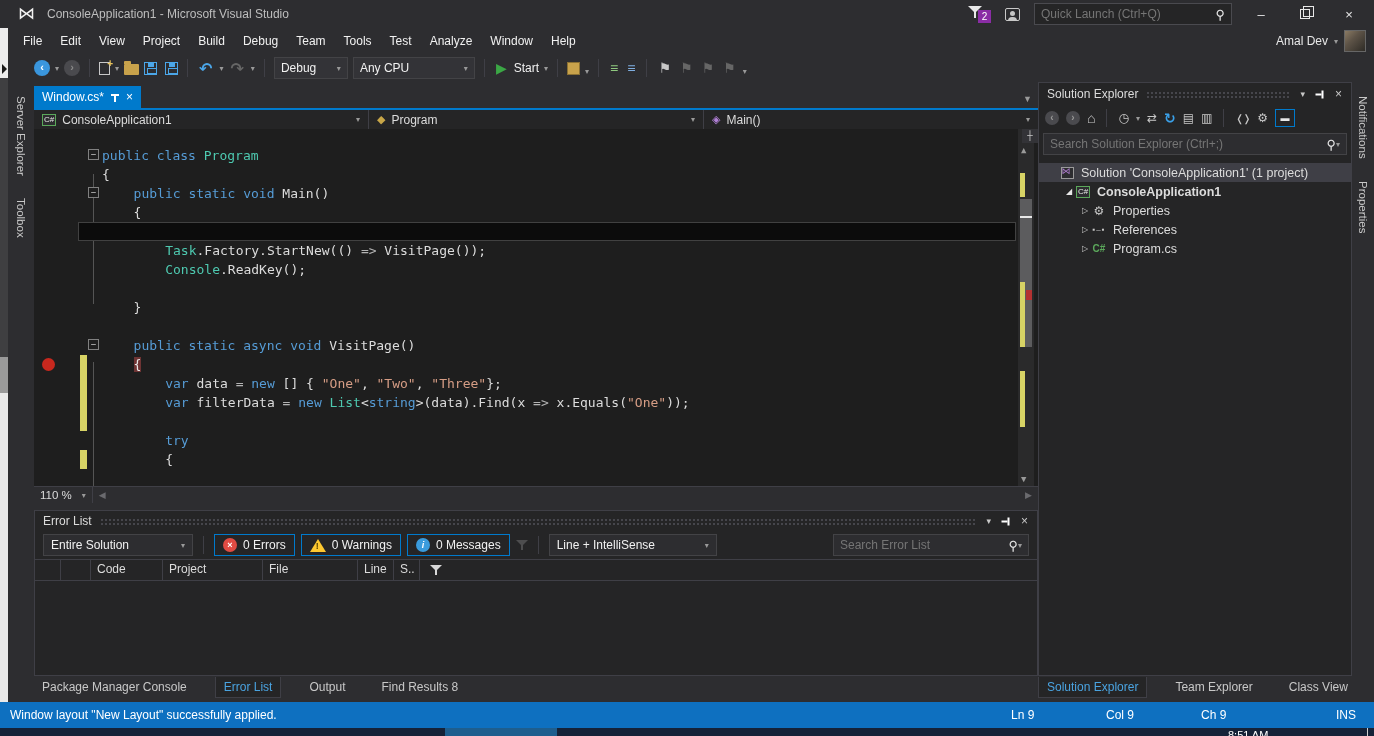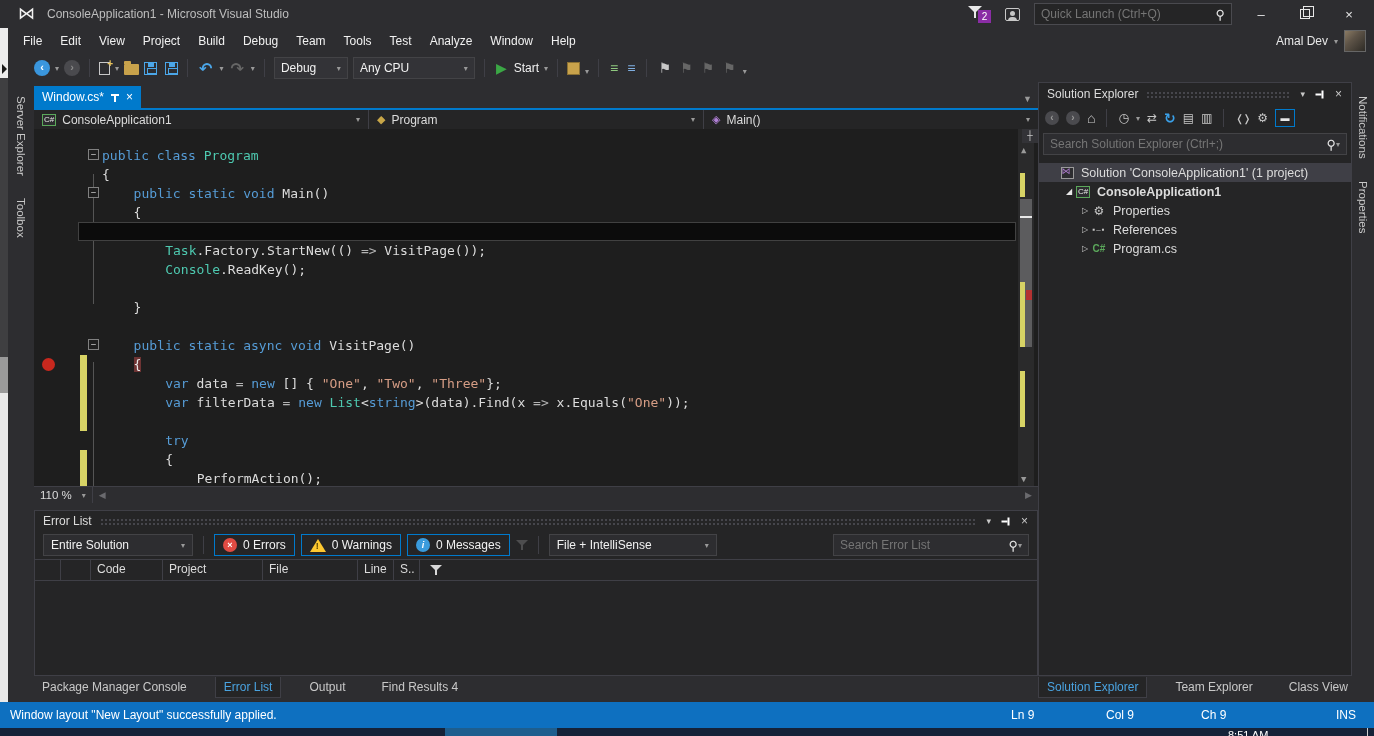--- a/index.html
+++ b/index.html
@@ -318,21 +318,20 @@
           <div class="code-row"><span class="code-text" style="padding-left: 68px;"></span></div>
           <div class="code-row"><span class="code-text" style="padding-left: 99.6px;"><span class="pl">}</span></span></div>
           <div class="code-row"><span class="code-text" style="padding-left: 68px;"></span></div>
           <div class="code-row"><div class="fold-box">−</div><span class="code-text" style="padding-left: 99.6px;"><span class="kw">public static async void </span><span class="pl">VisitPage()</span></span></div>
           <div class="code-row"><div class="chg-bar"></div><div class="bp-dot"></div><span class="code-text" style="padding-left: 99.6px;"><span class="brc">{</span></span></div>
           <div class="code-row"><div class="chg-bar"></div><span class="code-text" style="padding-left: 131.2px;"><span class="kw">var </span><span class="pl">data </span><span class="op">= </span><span class="kw">new </span><span class="pl">[] { </span><span class="st">"One"</span><span class="pl">, </span><span class="st">"Two"</span><span class="pl">, </span><span class="st">"Three"</span><span class="pl">};</span></span></div>
           <div class="code-row"><div class="chg-bar"></div><span class="code-text" style="padding-left: 131.2px;"><span class="kw">var </span><span class="pl">filterData </span><span class="op">= </span><span class="kw">new </span><span class="ty">List</span><span class="pl">&lt;</span><span class="kw">string</span><span class="pl">&gt;(data).Find(x </span><span class="op">=&gt; </span><span class="pl">x.Equals(</span><span class="st">"One"</span><span class="pl">));</span></span></div>
           <div class="code-row"><div class="chg-bar"></div><span class="code-text" style="padding-left: 68px;"></span></div>
           <div class="code-row"><span class="code-text" style="padding-left: 131.2px;"><span class="kw">try</span></span></div>
           <div class="code-row"><div class="chg-bar"></div><span class="code-text" style="padding-left: 131.2px;"><span class="pl">{</span></span></div>
-          <div class="code-row"><div class="chg-bar"></div><span class="code-text" style="padding-left: 162.8px;"><span class="pl">PerformAction();</span></span></div>
         </div>
       <div class="vscroll">
         <span class="vs-up">▲</span>
         <span class="vs-dn">▼</span>
         <div class="vthumb"></div>
         <div class="mark y" style="top:44px;height:24px;"></div>
         <div class="mark caret" style="top:87px;"></div>
         <div class="mark y" style="top:153px;height:65px;"></div>
         <div class="mark r" style="top:161px;height:10px;"></div>
         <div class="mark y" style="top:242px;height:56px;"></div>
@@ -374,21 +373,21 @@
         <span class="warn-ic"></span>
         <span>0 Warnings</span>
       </span>
       <span class="cnt-btn">
         <span class="info-ic">i</span>
         <span>0 Messages</span>
       </span>
       <span class="dim-funnel"></span>
       <span class="tb-sep"></span>
       <span class="el-combo" style="width:168px;">
-        <span>File + IntelliSense</span>
+        <span>Line + IntelliSense</span>
           <span class="dd">▾</span>
       </span>
       <span class="el-search">
         <input placeholder="Search Error List" style="">
         <span class="mag">⚲</span>
         <span class="dd">▾</span>
       </span>
     </div>
     <div class="el-cols" id="el-cols">
         <span class="el-col" style="width: 26px;"></span>
@@ -400,21 +399,21 @@
         <span class="el-col" style="width: 26px;">S..</span>
         <span class="col-funnel"></span>
       </div>
     <div class="el-body"></div>
   </div>
 
   <div class="bottom-tabs bt-left" id="bt-left">
       <span class="btab">Package Manager Console</span>
       <span class="btab active">Error List</span>
       <span class="btab">Output</span>
-      <span class="btab">Find Results 4</span>
+      <span class="btab">Find Results 8</span>
     </div>
   <div class="bottom-tabs bt-right" id="bt-right">
       <span class="btab active">Solution Explorer</span>
       <span class="btab">Team Explorer</span>
       <span class="btab">Class View</span>
     </div>
 
   <div class="solexp">
     <div class="se-head">
       <span>Solution Explorer</span>

